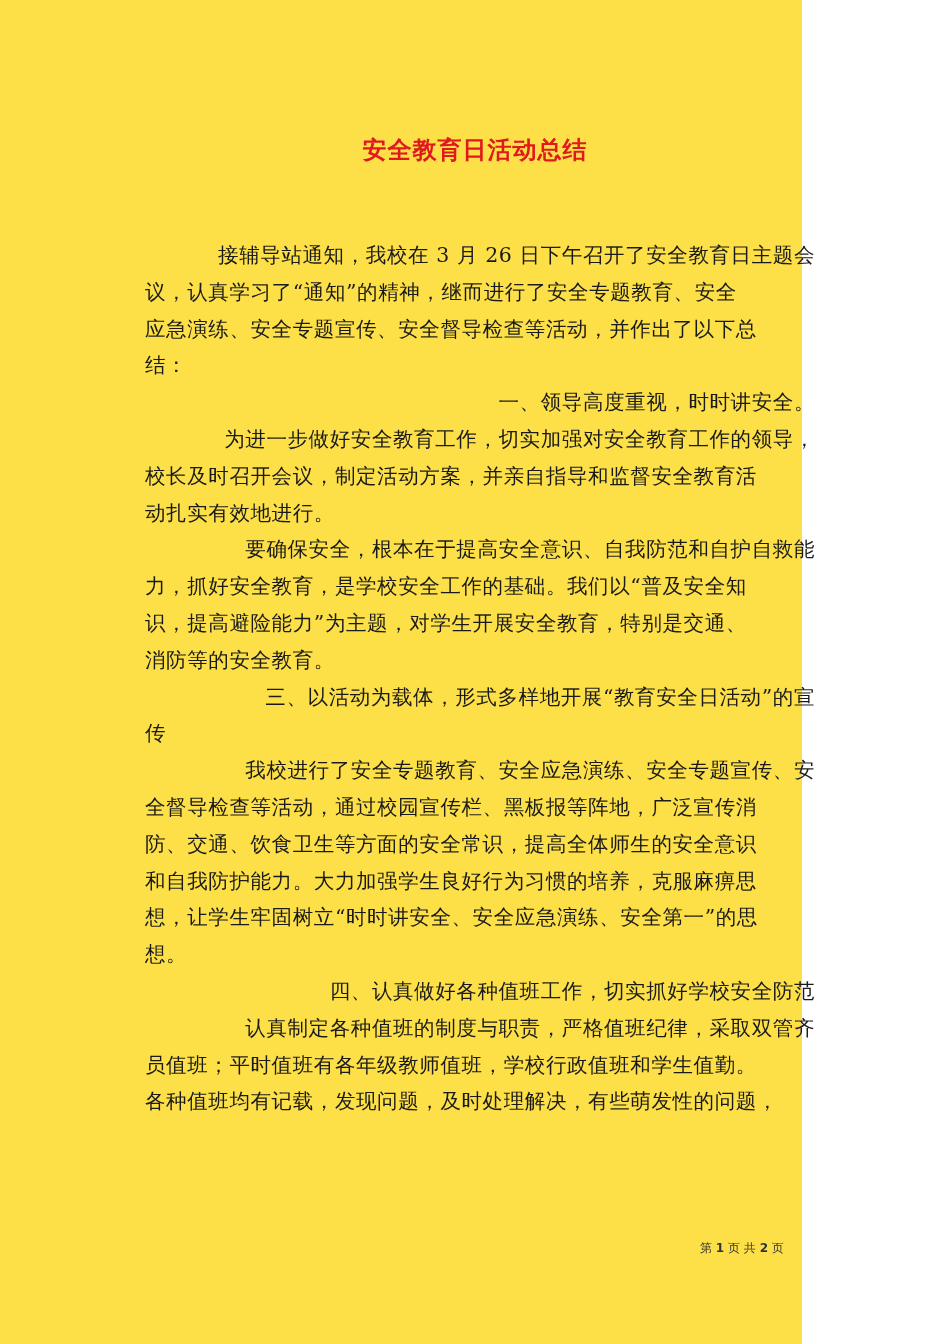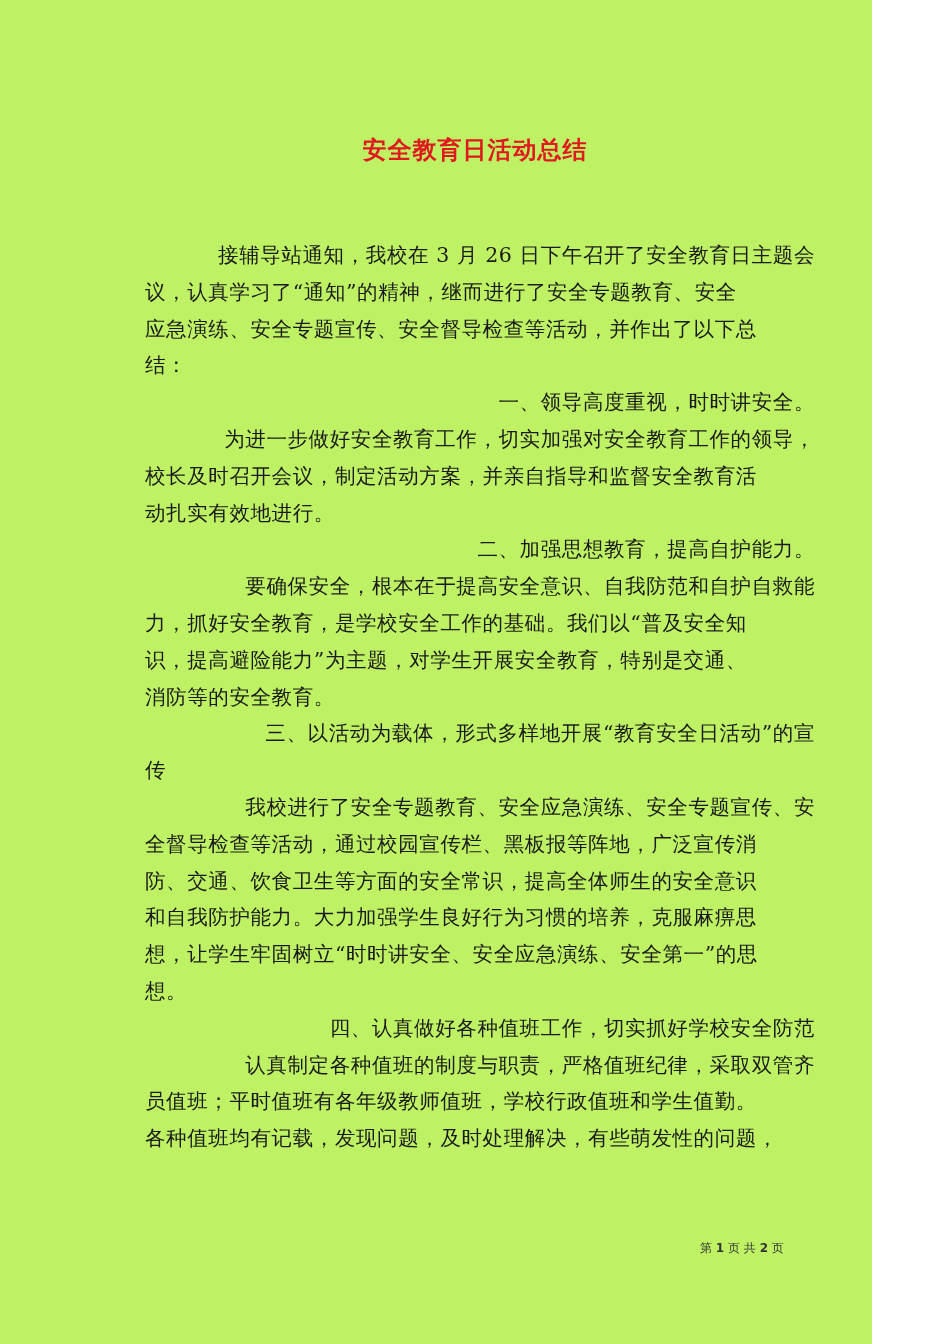--- a/index.html
+++ b/index.html
@@ -11,23 +11,23 @@
     width: 950px;
     height: 1344px;
     position: relative;
     overflow: hidden;
     font-family: "DejaVu Serif", "Liberation Serif", serif;
     color: #1a1a1a;
   }
   .page {
     position: absolute;
     left: 0; top: 0;
-    width: 872px;
+    width: 802px;
     height: 1344px;
-    background: #bef264;
+    background: #fde047;
   }
   .title {
     position: absolute;
     top: 134px;
     left: 0;
     width: 950px;
     text-align: center;
     font-family: "DejaVu Sans", "Liberation Sans", sans-serif;
     font-size: 24px;
     font-weight: bold;
@@ -76,21 +76,20 @@
 
   <div class="body">
     <div class="line indent">接辅导站通知，我校在 3 月 26 日下午召开了安全教育日主题会</div>
     <div class="line">议，认真学习了“通知”的精神，继而进行了安全专题教育、安全</div>
     <div class="line">应急演练、安全专题宣传、安全督导检查等活动，并作出了以下总</div>
     <div class="line">结：</div>
     <div class="line indent">一、领导高度重视，时时讲安全。</div>
     <div class="line indent">为进一步做好安全教育工作，切实加强对安全教育工作的领导，</div>
     <div class="line">校长及时召开会议，制定活动方案，并亲自指导和监督安全教育活</div>
     <div class="line">动扎实有效地进行。</div>
-    <div class="line indent">二、加强思想教育，提高自护能力。</div>
     <div class="line indent">要确保安全，根本在于提高安全意识、自我防范和自护自救能</div>
     <div class="line">力，抓好安全教育，是学校安全工作的基础。我们以“普及安全知</div>
     <div class="line">识，提高避险能力”为主题，对学生开展安全教育，特别是交通、</div>
     <div class="line">消防等的安全教育。</div>
     <div class="line indent">三、以活动为载体，形式多样地开展“教育安全日活动”的宣</div>
     <div class="line">传</div>
     <div class="line indent">我校进行了安全专题教育、安全应急演练、安全专题宣传、安</div>
     <div class="line">全督导检查等活动，通过校园宣传栏、黑板报等阵地，广泛宣传消</div>
     <div class="line">防、交通、饮食卫生等方面的安全常识，提高全体师生的安全意识</div>
     <div class="line">和自我防护能力。大力加强学生良好行为习惯的培养，克服麻痹思</div>

